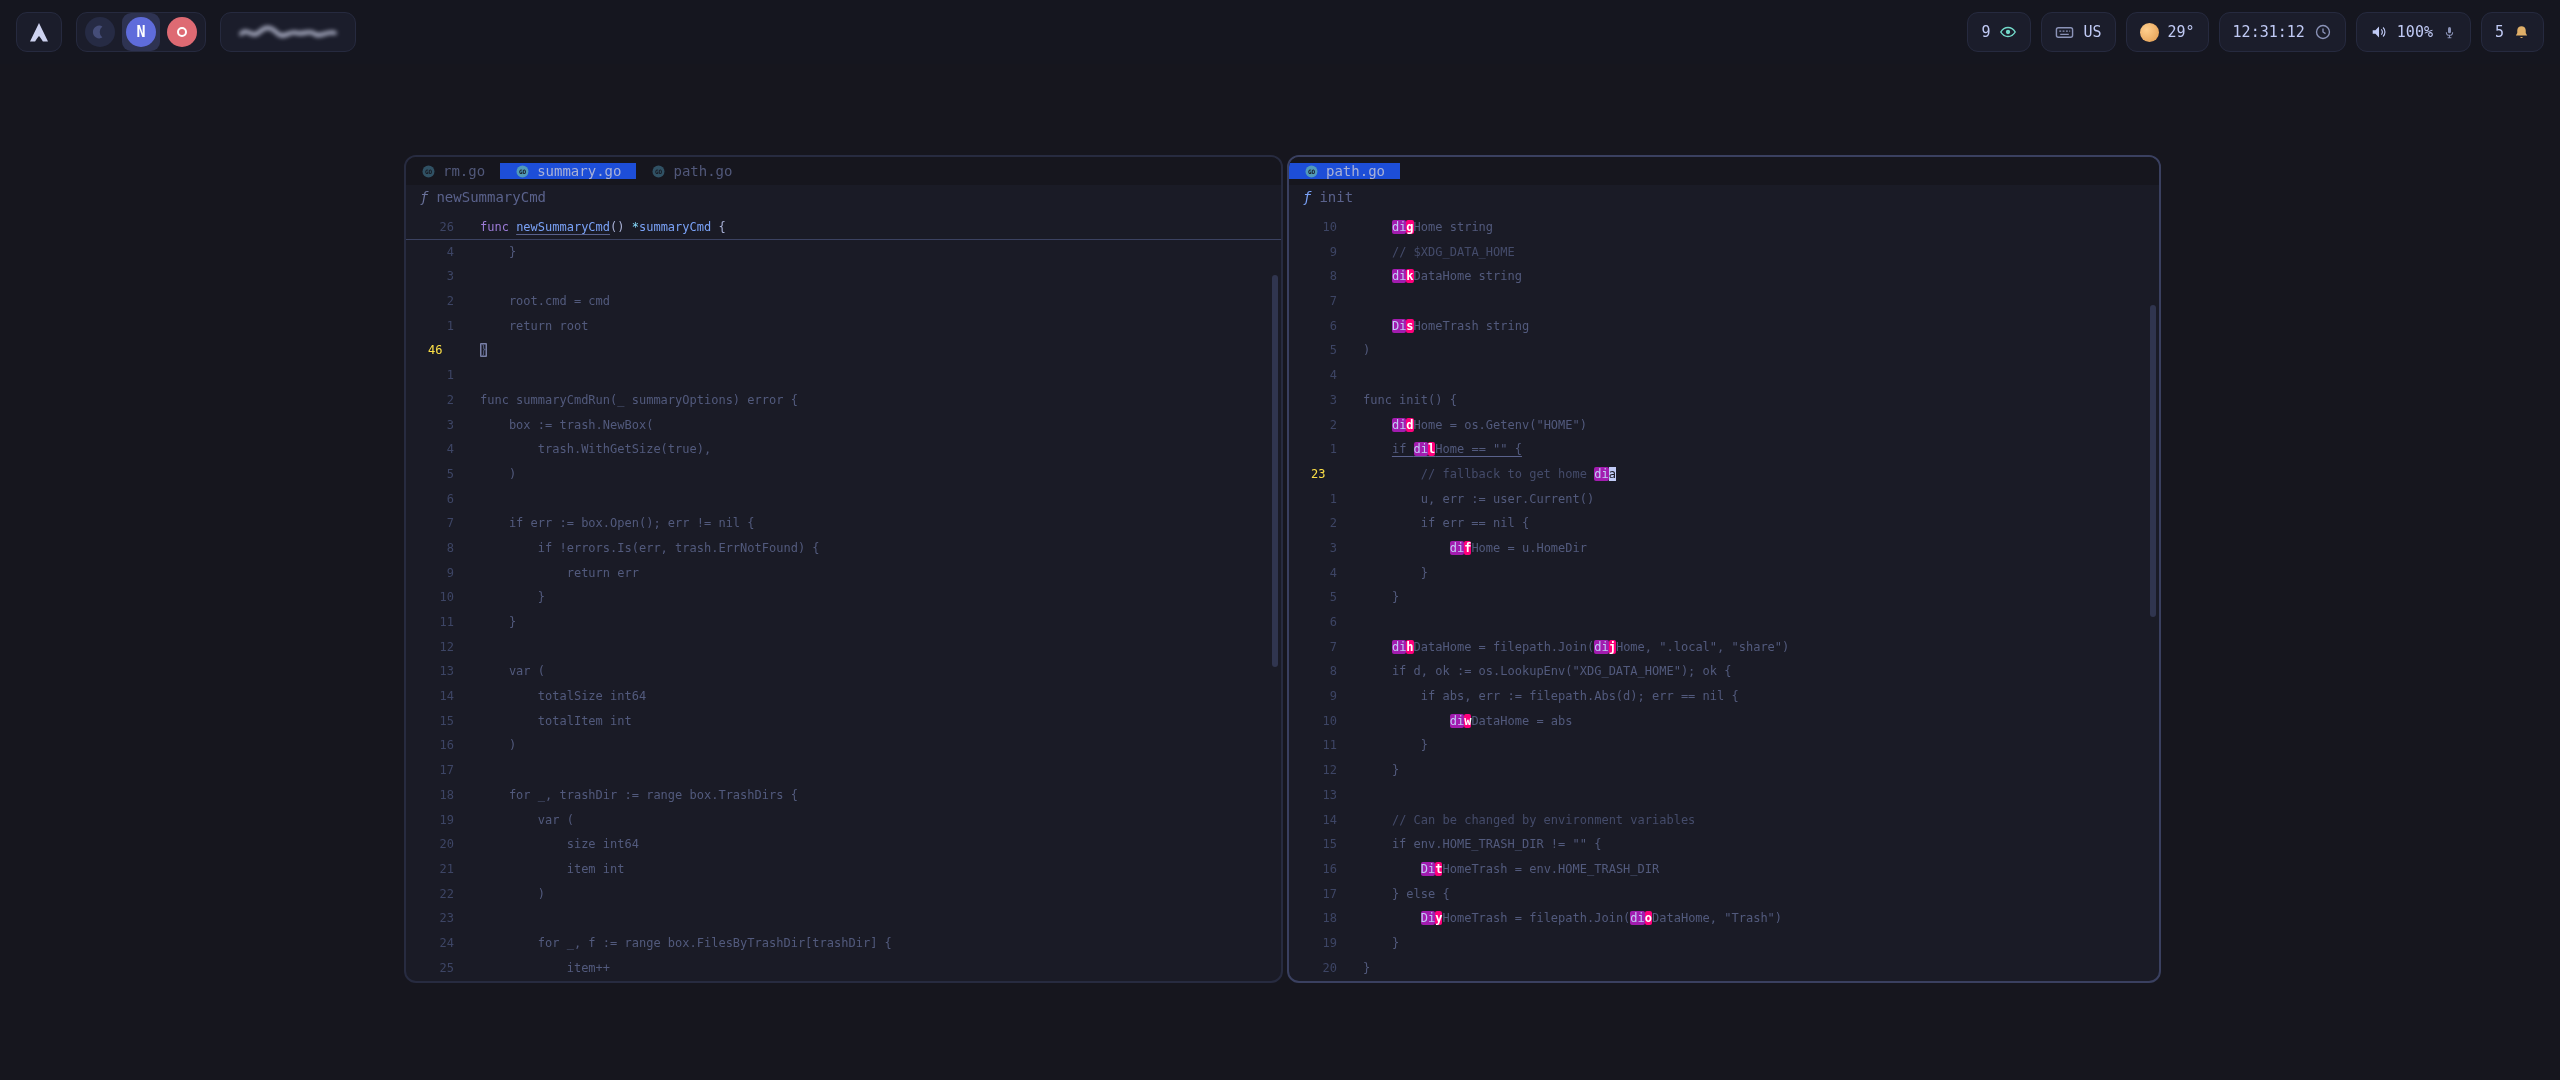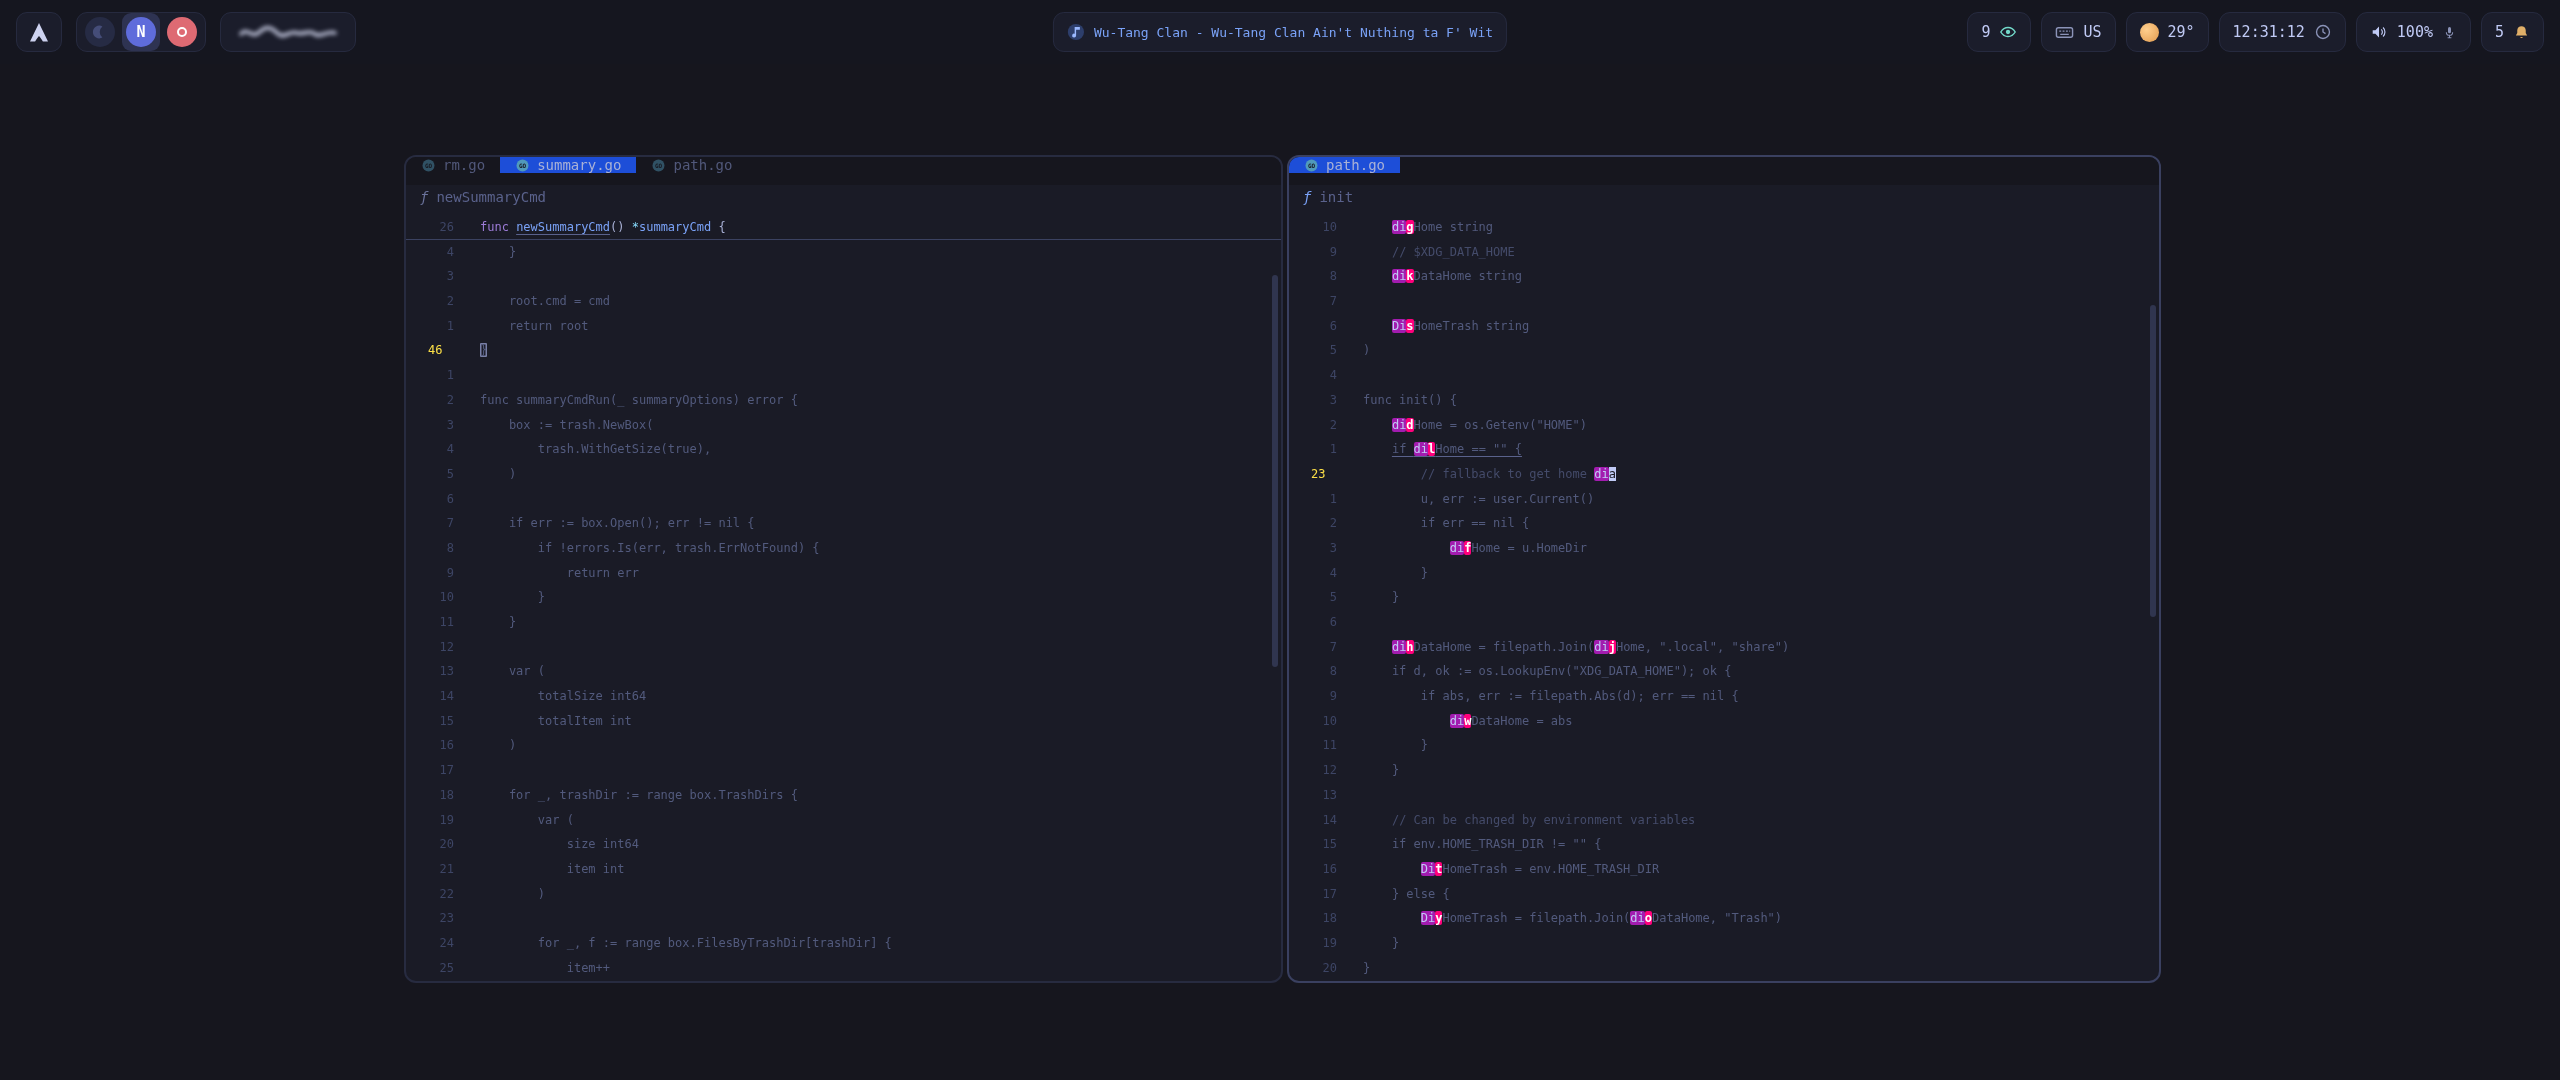--- a/index.html
+++ b/index.html
@@ -28,21 +28,21 @@
   .bar-right{margin-left:auto;display:flex;gap:10px}
   .val{color:#c0caf5}
   .icn{flex:none;display:block}
   .sun{width:19px;height:19px;border-radius:50%;
     background:radial-gradient(circle at 35% 35%,#ffcf8e,#e09a4e)}
   
   .window{position:absolute;top:155px;height:828px;background:#1a1b26;
     border:2px solid #272b40;border-radius:12px;overflow:hidden}
   #win-left{left:404px;width:879px}
   #win-right{left:1287px;width:874px;border-color:#3a4060}
-  .tabbar{height:28px;background:#16161e;display:flex;align-items:flex-start}
+  .tabbar{height:28px;background:#16161e;display:flex;align-items:center}
   .tab{display:flex;align-items:center;gap:7px;padding:0 15px;font-size:14px;color:#51587a}
   .tab.active{background:#1d4ed8;color:#a9b1d6}
   .tab.active .go-icon{opacity:1}
   .go-icon{opacity:.45}
   .breadcrumb{height:24px;display:flex;align-items:center;gap:8px;padding:0 14px;
     font-size:14px;color:#5a628c;background:#1a1b26}
   .bc-icon{font-style:italic;font-size:14px}
   #win-left .bc-icon{color:#6b739c}
   #win-right .bc-icon{color:#7aa2f7}
   .code{padding-top:6px;font-size:12px}
@@ -87,27 +87,20 @@
         <i></i>
       </span>
     </div>
     <div class="pill title-redacted">
       <svg class="scribble" viewBox="0 0 110 24" width="104" height="22">
           <path d="M4 14 C10 6 16 20 24 12 S38 8 44 14 S58 10 64 13 S78 9 84 14 S98 10 106 13" stroke="#c3c7de" stroke-width="4.5" fill="none" stroke-linecap="round"></path>
         </svg>
     </div>
   </div>
 
-  <div class="pill media">
-    <svg class="icn" viewBox="0 0 20 20" width="18" height="18">
-        <circle cx="10" cy="10" r="9" fill="#3d59a1" opacity=".55"></circle>
-        <path d="M8.6 4.5v7.4a2.2 2.2 0 1 0 1.6 2.1V7.5h4.2v-3z" fill="#9ab8ff"></path>
-      </svg>
-    <span>Wu-Tang Clan - Wu-Tang Clan Ain't Nuthing ta F' Wit</span>
-  </div>
 
   <div class="bar-right">
     <div class="pill">
       <span class="val">9</span>
       <svg class="icn" viewBox="0 0 20 20" width="18" height="18">
           <path d="M2 10s3-5 8-5 8 5 8 5-3 5-8 5-8-5-8-5z" fill="none" stroke="#73daca" stroke-width="1.6"></path>
           <circle cx="10" cy="10" r="2.4" fill="#73daca"></circle>
         </svg>
     </div>
     <div class="pill">

